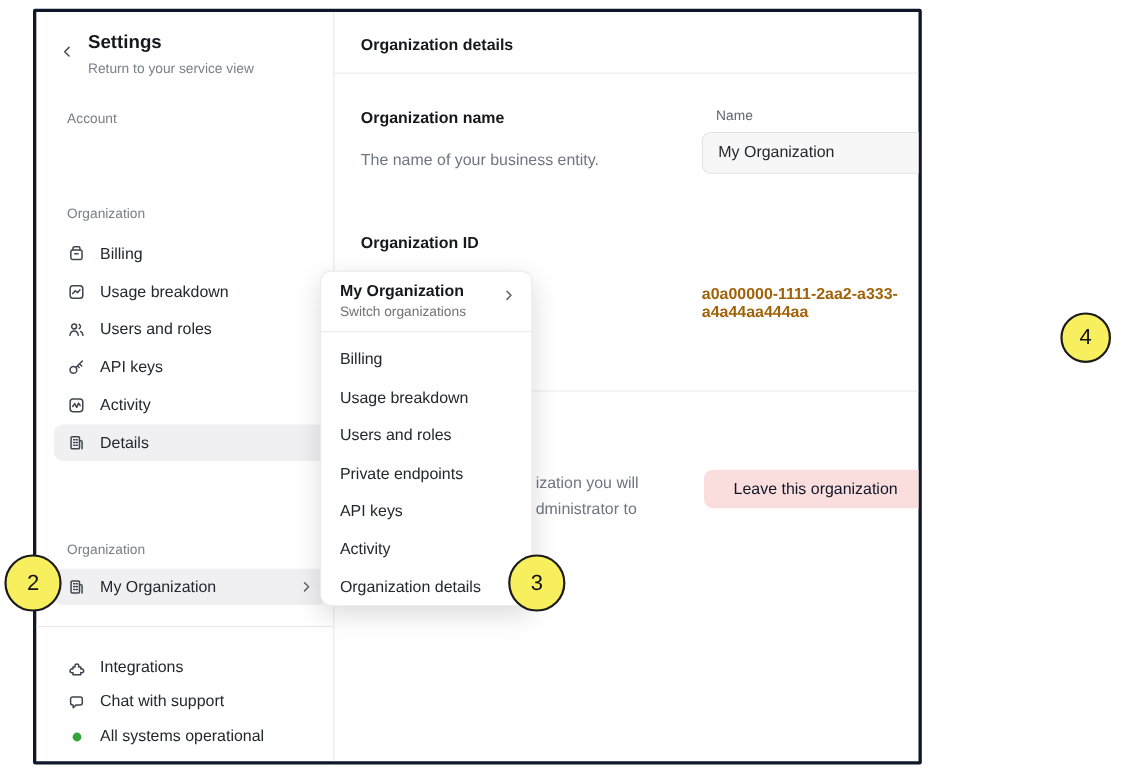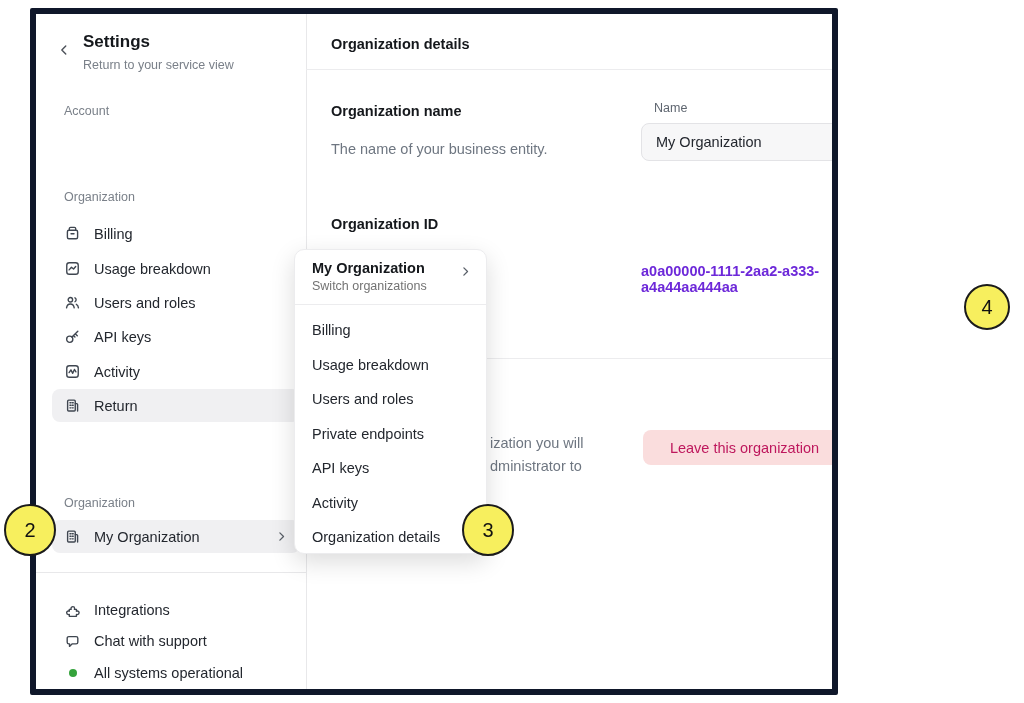--- a/index.html
+++ b/index.html
@@ -1,17 +1,17 @@
 <!DOCTYPE html>
 <html><head>
 <meta charset="utf-8">
 <style>
   html,body{margin:0;padding:0;background:#ffffff;}
   body{width:1024px;height:703px;position:relative;font-family:"Liberation Sans",sans-serif;-webkit-font-smoothing:antialiased;}
-  .frame{position:absolute;left:30px;top:8px;width:808px;height:687px;border:6px solid #0f172a;border-radius:2px;background:#fff;box-sizing:border-box;overflow:hidden;}
+  .frame{position:absolute;left:30px;top:8px;width:808px;height:687px;border:3px solid #0f172a;border-radius:2px;background:#fff;box-sizing:border-box;overflow:hidden;}
   
   .sidebar-divider{position:absolute;left:270px;top:0;bottom:0;width:1px;background:#e8e8ea;}
   .back-btn{position:absolute;left:21px;top:27px;width:18px;height:18px;background:none;border:none;padding:0;cursor:pointer;color:#4b5058;}
   .sb-title{position:absolute;left:47px;top:18px;font-size:17px;font-weight:700;color:#15181c;}
   .sb-subtitle{position:absolute;left:47px;top:44px;font-size:12.5px;color:#7a8089;}
   .section-label{position:absolute;left:28px;font-size:12.5px;color:#7a8089;}
   .nav-row{position:absolute;left:16px;width:248px;height:33px;display:flex;align-items:center;gap:13px;padding-left:12px;box-sizing:border-box;border-radius:8px;font-size:14.5px;color:#23272e;cursor:pointer;}
   .nav-row.selected{background:#f0f0f2;}
   .nav-row .chev{margin-left:auto;margin-right:12px;color:#595f68;display:flex;}
   .icon{display:inline-flex;width:17px;height:17px;flex:0 0 17px;color:#3f4650;}
@@ -22,21 +22,21 @@
   .footer-row{position:absolute;left:28px;display:flex;align-items:center;gap:13px;font-size:14.5px;color:#23272e;cursor:pointer;height:26px;}
   .status-dot{width:8px;height:8px;border-radius:50%;margin:0 4.5px;}
   
   .main-title{position:absolute;left:295px;top:22px;font-size:14.5px;font-weight:700;color:#15181c;}
   .hdr-divider{position:absolute;left:270px;right:0;top:55px;height:1px;background:#ececee;}
   .sec-heading{position:absolute;left:295px;font-size:14.5px;font-weight:700;color:#15181c;}
   .sec-desc{position:absolute;left:295px;font-size:14.5px;color:#6e7681;}
   .frag{position:absolute;left:454px;font-size:14.5px;color:#6e7681;line-height:23px;}
   .field-label{position:absolute;left:618px;top:87px;font-size:12.5px;color:#5f6670;}
   .name-input{position:absolute;left:605px;top:109px;width:379px;height:38px;background:#f7f7f8;border:1px solid #e3e3e6;border-radius:8px;font-size:14.5px;color:#23272e;padding:0 14px;box-sizing:border-box;font-family:"Liberation Sans",sans-serif;}
-  .id-value{position:absolute;left:605px;top:249px;font-size:14.5px;font-weight:700;color:#6d28d9;}
+  .id-value{position:absolute;left:605px;top:249px;font-size:14.5px;font-weight:700;color:#a16207;}
   .copy-btn{position:absolute;left:936px;top:243px;width:22px;height:22px;border:none;background:none;padding:2px;cursor:pointer;color:#3f4650;}
   .copy-btn svg{width:18px;height:18px;stroke:currentColor;fill:none;stroke-width:1.3;stroke-linecap:round;stroke-linejoin:round;}
   .mid-divider{position:absolute;left:270px;right:0;top:344px;height:1px;background:#ececee;}
   .leave-btn{position:absolute;left:607px;top:416px;width:203px;height:35px;border:none;border-radius:8px;font-size:14.5px;font-family:"Liberation Sans",sans-serif;cursor:pointer;display:flex;align-items:center;justify-content:center;}
   
   .dropdown{position:absolute;left:258px;top:235px;width:193px;height:305px;background:#fff;border:1px solid #ececee;border-radius:10px;box-shadow:0 8px 24px rgba(0,0,0,0.14);z-index:5;box-sizing:border-box;}
   .dd-title{position:absolute;left:17px;top:10px;font-size:14.5px;font-weight:600;color:#15181c;}
   .dd-subtitle{position:absolute;left:17px;top:29px;font-size:12.5px;color:#737373;}
   .dd-chev{position:absolute;right:14px;top:15px;color:#595f68;display:flex;width:13px;height:13px;}
   .dd-divider{position:absolute;left:0;right:0;top:54px;height:1px;background:#ececee;}
@@ -119,21 +119,21 @@
   </div>
 
   <div class="nav-row selected" style="top:375px">
     <span class="icon">
       <svg viewBox="0 0 16 16">
           <rect x="3.4" y="2.9" width="7.2" height="10.3" rx="1"></rect>
           <path d="M10.6 6.2h1.3a.9.9 0 0 1 .9.9v6.1"></path>
           <path d="M5.6 5.4h.9M7.8 5.4h.9M5.6 7.8h.9M7.8 7.8h.9M5.6 10.2h.9M7.8 10.2h.9"></path>
         </svg>
     </span>
-    <span>Return</span>
+    <span>Details</span>
   </div>
 
   <div class="section-label" style="top:482px">Organization</div>
 
   <div class="nav-row selected" style="top:506px">
     <span class="icon">
       <svg viewBox="0 0 16 16">
           <rect x="3.4" y="2.9" width="7.2" height="10.3" rx="1"></rect>
           <path d="M10.6 6.2h1.3a.9.9 0 0 1 .9.9v6.1"></path>
           <path d="M5.6 5.4h.9M7.8 5.4h.9M5.6 7.8h.9M7.8 7.8h.9M5.6 10.2h.9M7.8 10.2h.9"></path>
@@ -193,21 +193,21 @@
         </svg>
     </span>
   </button>
 
   <div class="mid-divider"></div>
 
   <div class="frag" style="top:418px">
     <div>ization you will</div>
     <div>dministrator to</div>
   </div>
-  <button class="leave-btn" style="background:#fadddd;color:#be185d;">Leave this organization</button>
+  <button class="leave-btn" style="background:#fadddd;color:#0f172a;">Leave this organization</button>
 
   <div class="dropdown">
     <div class="dd-title">My Organization</div>
     <div class="dd-subtitle">Switch organizations</div>
     <span class="dd-chev">
       <svg viewBox="0 0 16 16" style="stroke:currentColor;fill:none;stroke-width:1.6;stroke-linecap:round;stroke-linejoin:round;">
           <path d="M6 3.5L10.5 8 6 12.5"></path>
         </svg>
     </span>
     <div class="dd-divider"></div>

